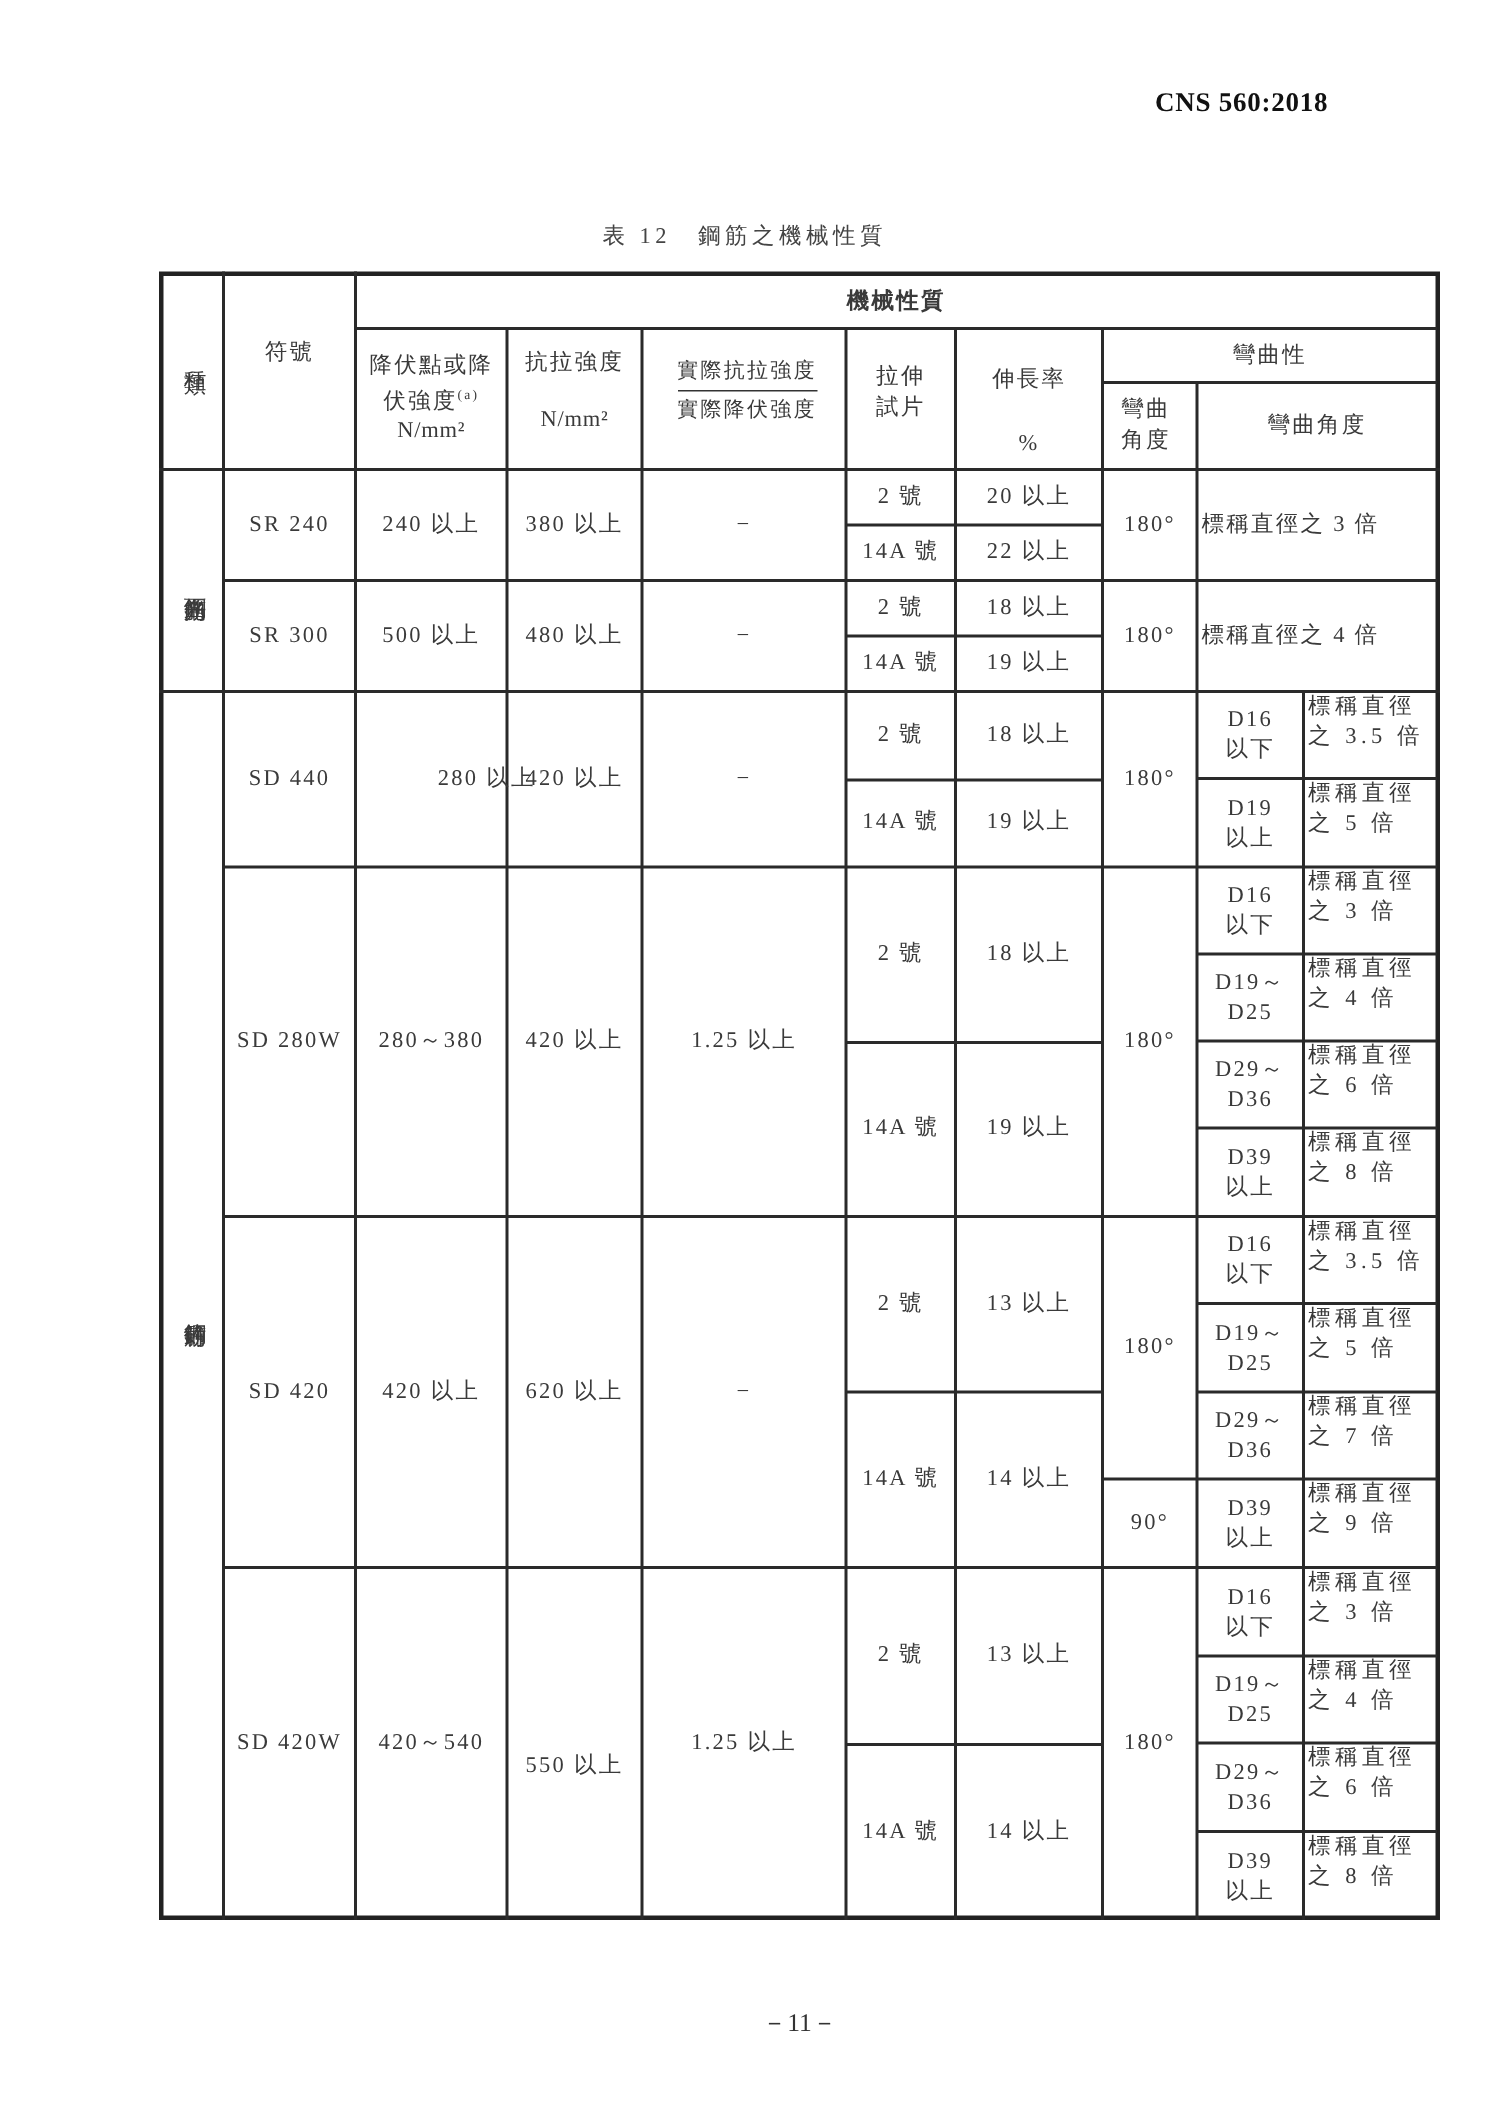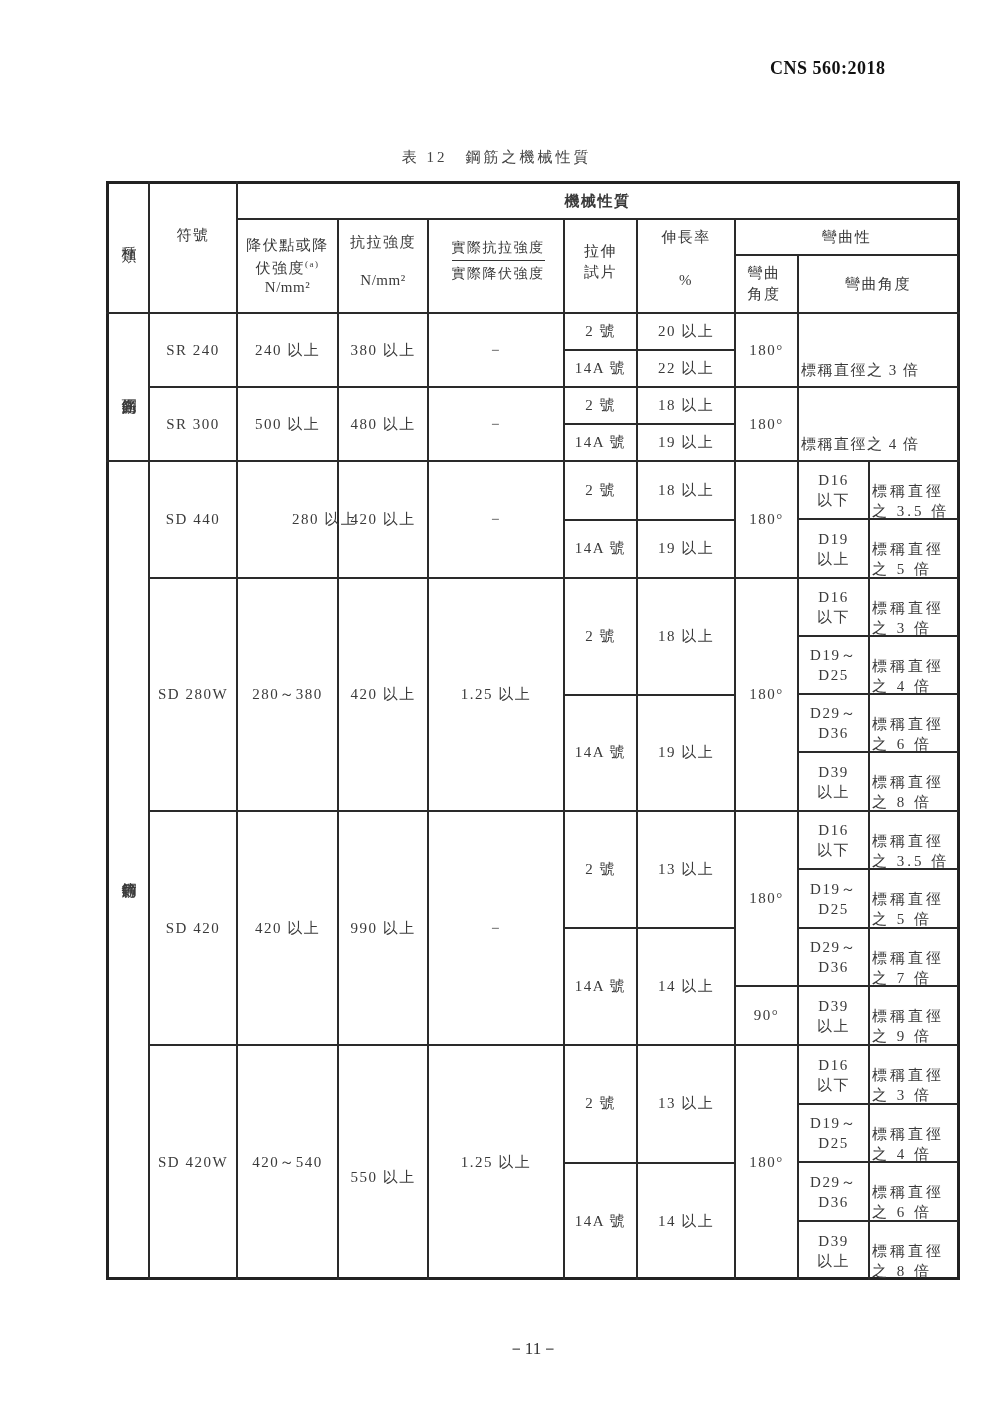--- a/index.html
+++ b/index.html
@@ -11,21 +11,21 @@
              font-size: 15px; letter-spacing: 3px; color: #444; }
   .page-num { position: absolute; left: 0; width: 1066px; top: 1337px; text-align: center;
               font-size: 17px; color: #333; }
   .tbl { position: absolute; left: 106px; top: 181px; width: 854px; height: 1099px;
          border: 3px solid #222; box-sizing: border-box; }
   .c { position: absolute; box-sizing: border-box; display: flex; align-items: center;
        justify-content: center; text-align: center; font-size: 15px; line-height: 21px;
        color: #3a3a3a; letter-spacing: 1.5px; }
   .vline { position: absolute; width: 2px; background: #2a2a2a; }
   .hline { position: absolute; height: 2px; background: #2a2a2a; }
-  .left { justify-content: flex-start; text-align: left; padding-left: 3px; margin-top: 20px; }
+  .left { justify-content: flex-start; text-align: left; padding-left: 3px; }
   .frac { display: inline-flex; flex-direction: column; align-items: center; font-size: 14px; }
   .frac .num { border-bottom: 1.5px solid #333; padding-bottom: 2px; }
   .frac .den { padding-top: 2px; }
   sup { font-size: 9px; }
 </style>
 </head>
 <body>
 
 <div class="doc-code">CNS 560:2018</div>
 <div class="caption">表 12　鋼筋之機械性質</div>
@@ -91,21 +91,21 @@
 </div>
 <div class="c" style="left:428px;top:219px;width:140px;height:94px;padding-bottom:12px;">
   <span class="frac">
       <span class="num">實際抗拉強度</span>
       <span class="den">實際降伏強度</span>
     </span>
 </div>
 <div class="c" style="left:564px;top:219px;width:73px;height:94px;padding-bottom:8px;">
   <span style="display:block;width:40px;">拉伸試片</span>
 </div>
-<div class="c" style="left:637px;top:219px;width:98px;height:94px;flex-direction:column;justify-content:flex-start;padding-top:8px;">
+<div class="c" style="left:637px;top:219px;width:98px;height:94px;flex-direction:column;justify-content:flex-start;padding-top:24px;">
   <span>伸長率</span>
   <span style="margin-top:22px;">%</span>
 </div>
 <div class="c" style="left:735px;top:219px;width:223px;height:36px;">
   <span>彎曲性</span>
 </div>
 <div class="c" style="left:735px;top:255px;width:58px;height:58px;">
   <span style="display:block;width:40px;">彎曲角度</span>
 </div>
 <div class="c" style="left:798px;top:255px;width:160px;height:58px;">
@@ -201,21 +201,21 @@
     <div class="c" style="left: 798px; top: 752px; width: 71px; height: 59px; line-height: 20px; flex-direction: column;">
       <span>D39</span>
       <span>以上</span>
     </div>
     <div class="c left" style="left: 869px; top: 752px; width: 89px; height: 59px; align-items: flex-start; line-height: 20px; letter-spacing: 3px; flex-direction: column;">
       <span>標稱直徑</span>
       <span>之 8 倍</span>
     </div>
     <div class="c" style="left: 149px; top: 811px; width: 88px; height: 234px;">SD 420</div>
     <div class="c" style="left: 237px; top: 811px; width: 101px; height: 234px;">420 以上</div>
-    <div class="c" style="left: 338px; top: 811px; width: 90px; height: 234px;">990 以上</div>
+    <div class="c" style="left: 338px; top: 811px; width: 90px; height: 234px;">620 以上</div>
     <div class="c" style="left: 428px; top: 811px; width: 136px; height: 234px;">−</div>
     <div class="c" style="left: 564px; top: 811px; width: 73px; height: 117px;">2 號</div>
     <div class="c" style="left: 637px; top: 811px; width: 98px; height: 117px;">13 以上</div>
     <div class="c" style="left: 564px; top: 928px; width: 73px; height: 117px;">14A 號</div>
     <div class="c" style="left: 637px; top: 928px; width: 98px; height: 117px;">14 以上</div>
     <div class="c" style="left: 735px; top: 811px; width: 63px; height: 175px;">180°</div>
     <div class="c" style="left: 735px; top: 986px; width: 63px; height: 59px;">90°</div>
     <div class="c" style="left: 798px; top: 811px; width: 71px; height: 58px; line-height: 20px; flex-direction: column;">
       <span>D16</span>
       <span>以下</span>

